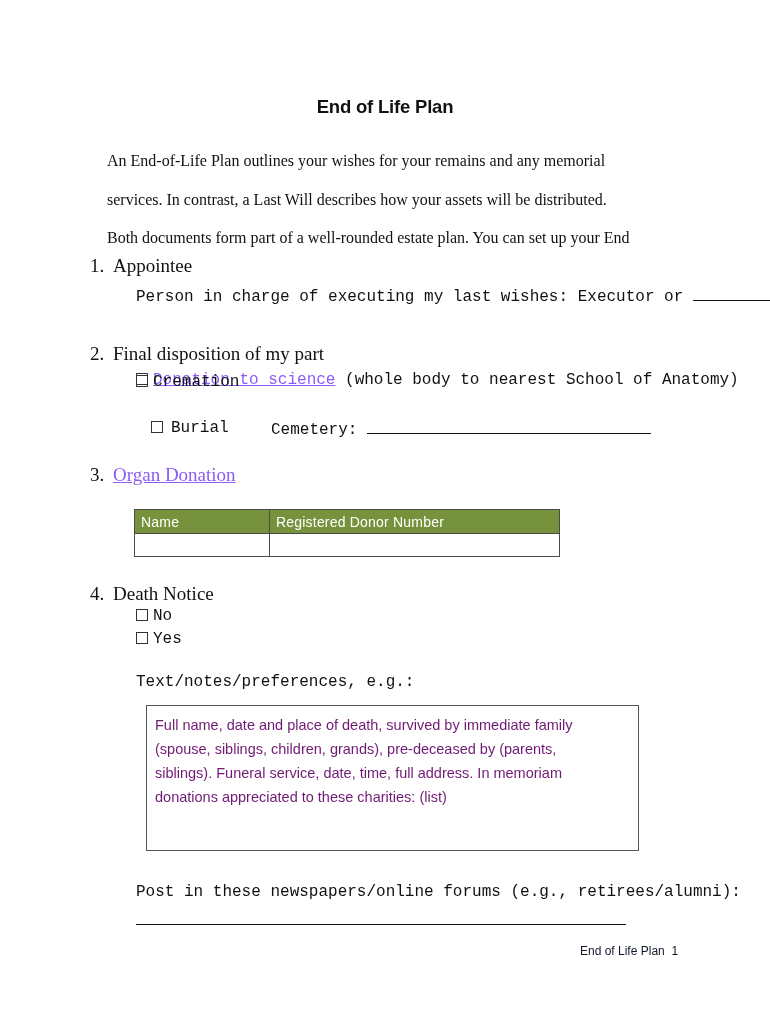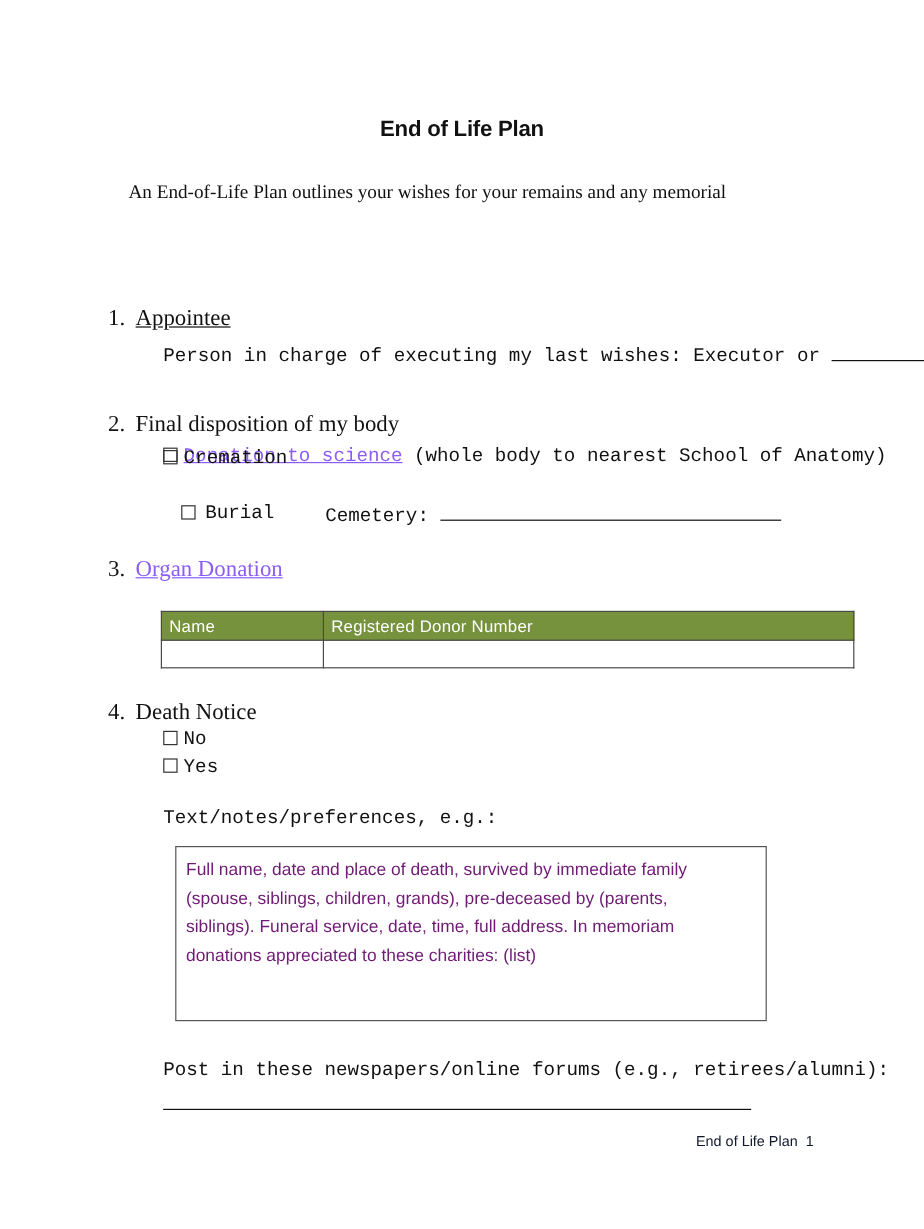--- a/index.html
+++ b/index.html
@@ -17,21 +17,21 @@
     .section-head .num { display: inline-block; width: 23px; }
 
     .line { position: absolute; font-family: Liberation Mono, monospace; font-size: 16px; white-space: nowrap; }
 
     .checkbox { display: inline-block; width: 10px; height: 10px; border: 1px solid #333; margin-right: 5px; vertical-align: -1px; }
 
     .link { color: #8b5cf6; text-decoration: underline; }
 
     .blank { display: inline-block; border-bottom: 1px solid #111; height: 14px; vertical-align: baseline; }
 
-    table.donor { position: absolute; top: 509px; left: 134px; width: 578px; border-collapse: collapse;
+    table.donor { position: absolute; top: 509px; left: 134px; width: 426px; border-collapse: collapse;
       font-family: "Liberation Sans", "DejaVu Sans", sans-serif; font-size: 14px; }
     table.donor th { background: #76923c; color: #ffffff; font-weight: normal; text-align: left;
       padding: 2px 6px 1px 6px; height: 20px; border: 1px solid #4a4a4a; letter-spacing: 0.2px; }
     table.donor td { height: 22px; border: 1px solid #4a4a4a; padding: 0 6px; }
     table.donor th:first-child, table.donor td:first-child { width: 122px; }
 
     .notes-box { position: absolute; top: 705px; left: 146px; width: 475px; height: 130px;
       border: 1.5px solid #555; padding: 7px 8px; box-sizing: content-box;
       font-family: "Liberation Sans", "DejaVu Sans", sans-serif; font-size: 14.5px; line-height: 24px; color: #701a75; }
     .notes-box p { margin: 0; white-space: nowrap; }
@@ -41,32 +41,34 @@
   </style>
 </head>
 <body>
 
 <div>
 
   <div class="title">End of Life Plan</div>
 
   <div class="intro">
     <p>An End-of-Life Plan outlines your wishes for your remains and any memorial</p>
+    <p>services. In contrast, a Last Will describes how your assets will be distributed.</p>
+    <p>Both documents form part of a well-rounded estate plan. You can set up your End</p>
   </div>
 
-  <div class="section-head" style="top:255px;text-decoration:underline;">
+  <div class="section-head" style="top:255px;">
     <span class="num">1.</span><span>Appointee</span>
   </div>
   <div class="line" style="top:286px; left:136px;">
     <span>Person in charge of executing my last wishes: Executor or</span>
     <span class="blank" style="width:104px;"></span>
   </div>
 
   <div class="section-head" style="top:343px;">
-    <span class="num">2.</span><span>Final disposition of my body</span>
+    <span class="num">2.</span><span>Final disposition of my part</span>
   </div>
   <div class="line" style="top:371px; left:136px;">
     <span class="checkbox"></span><span class="link">Donation to science</span><span> (whole body to nearest School of Anatomy)</span>
   </div>
   <div class="line" style="top:373px; left:136px;">
     <span class="checkbox"></span><span>Cremation</span>
   </div>
   <div class="line" style="top:419px; left:136px;padding-left:15px;">
     <span class="checkbox" style="margin-right:8px;"></span><span>Burial</span>
   </div>

